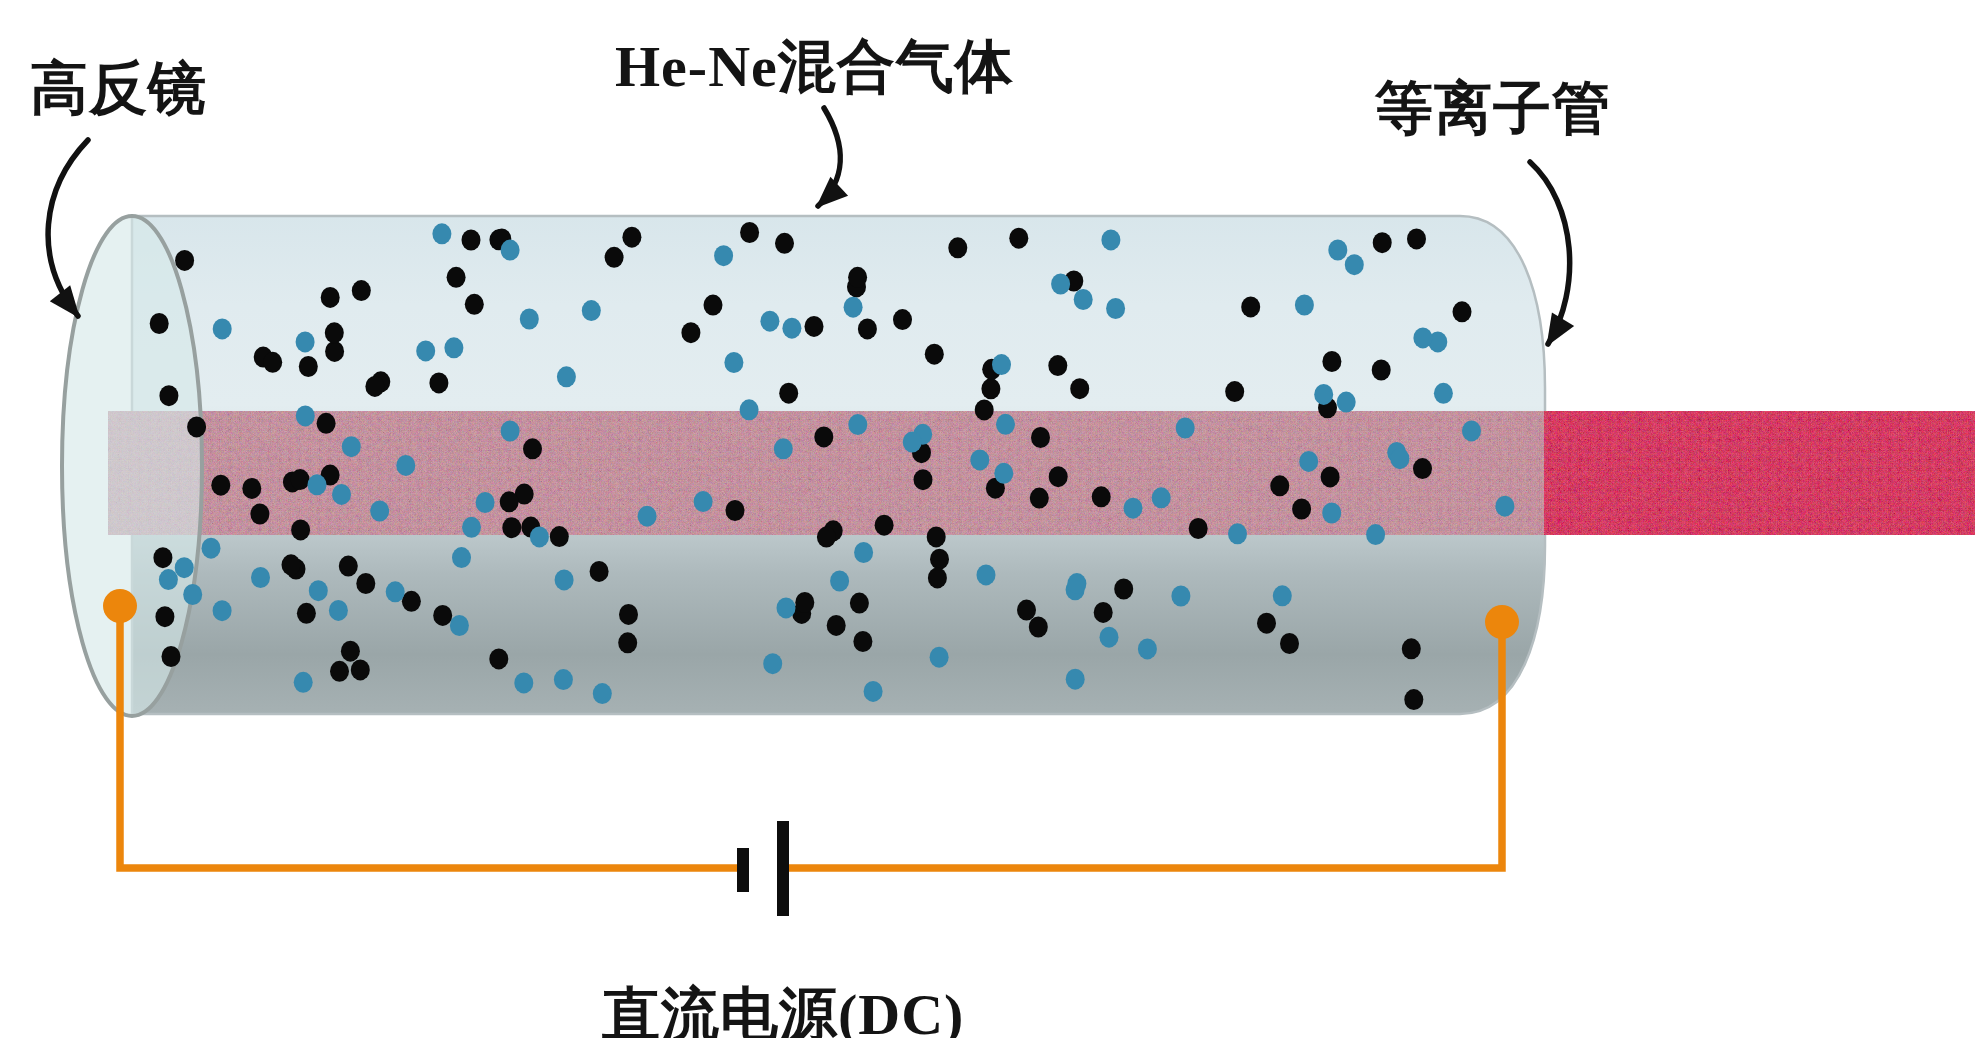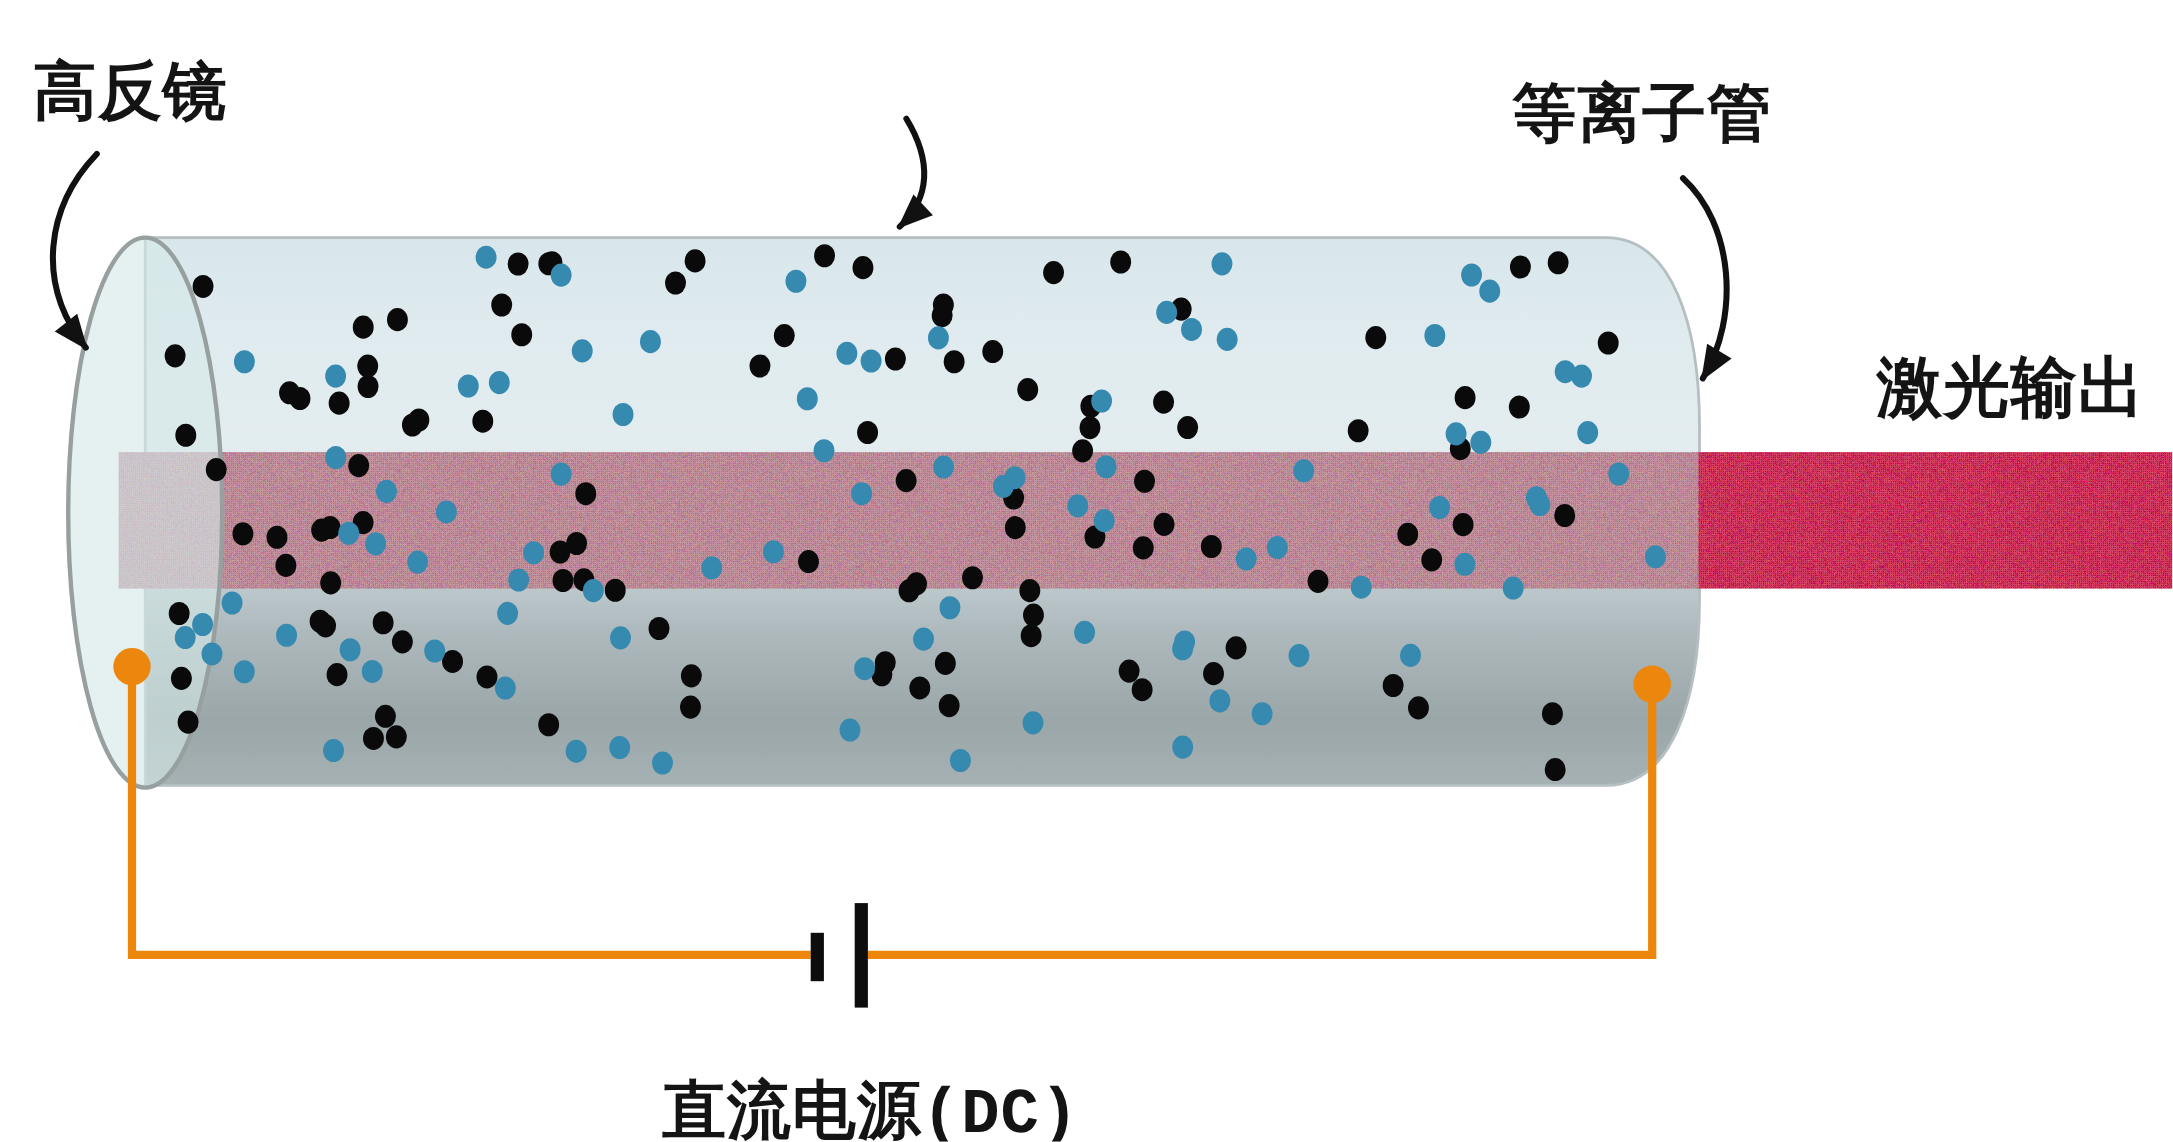--- a/index.html
+++ b/index.html
@@ -1,21 +1,21 @@
 <!DOCTYPE html>
 <html style="--beam-internal: #c88f9d; --beam-output: #e21447; --wire: #ec860c; --atom-black: #0a0a0a; --atom-blue: #3689af; --tube-top: #dcebf0; --tube-bottom: #9aa6a8; --mirror-fill: rgba(213,233,232,0.62); --arrow: #111111;"><head>
 <meta charset="utf-8">
 <style>
   html,body { margin:0; padding:0; background:#ffffff; }
   .stage {
     position:relative;
     width:1975px; height:1038px;
     background:#ffffff;
     overflow:hidden;
-    font-family:Liberation Mono, monospace;
+    font-family:Liberation Serif, serif;
   }
   svg.diagram { position:absolute; left:0; top:0; }
   .label {
     position:absolute;
     font-weight:600;
     color:#141414;
     white-space:nowrap;
     letter-spacing:1px;
     line-height:1;
   }
@@ -288,16 +288,16 @@
     <circle data-name="electrode-right" cx="1502" cy="622" r="17"></circle>
     <rect data-name="battery-plate-short" x="737" y="848" width="12" height="44"></rect>
     <rect data-name="battery-plate-long" x="777" y="821" width="12" height="95"></rect>
 
     <path data-name="arrow-high-reflector" d="M 88 140 C 42 188, 32 258, 78 316" fill="none" stroke="#111111" stroke-width="5.5" stroke-linecap="round" marker-end="url(#arrowhead)"></path>
     <path data-name="arrow-gas-mixture" d="M 824 108 C 847 146, 846 180, 818 206" fill="none" stroke="#111111" stroke-width="5.5" stroke-linecap="round" marker-end="url(#arrowhead)"></path>
     <path data-name="arrow-output-coupler" d="M 1530 162 C 1576 204, 1582 288, 1548 344" fill="none" stroke="#111111" stroke-width="5.5" stroke-linecap="round" marker-end="url(#arrowhead)"></path>
   </svg>
 
   <div class="label label-high-reflector" data-name="label-high-reflector">高反镜</div>
+  <div class="label label-gas-mixture" data-name="label-gas-mixture">He-Ne混合气体</div>
   <div class="label label-output-coupler" data-name="label-output-coupler">等离子管</div>
-  <div class="label label-laser-output" data-name="label-laser-output">激光输出</div>
   <div class="label label-dc-supply" data-name="label-dc-supply">直流电源(DC)</div>
 </div>
 
 </body></html>

